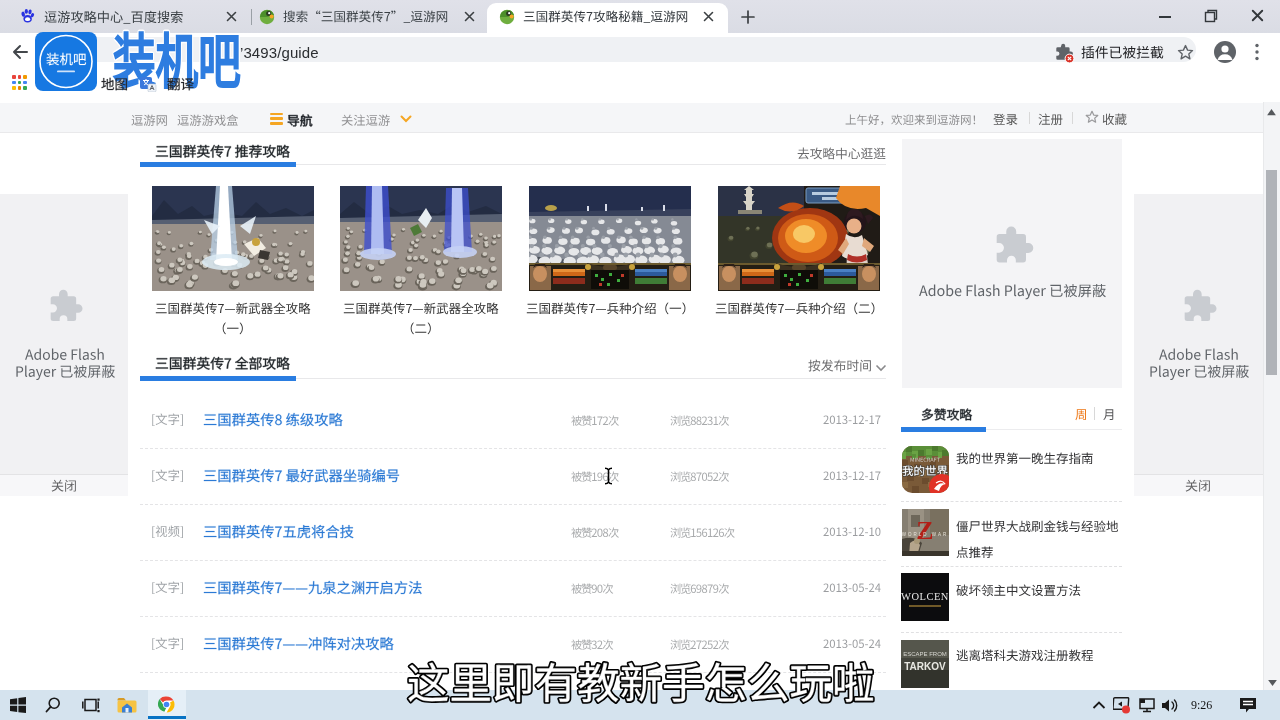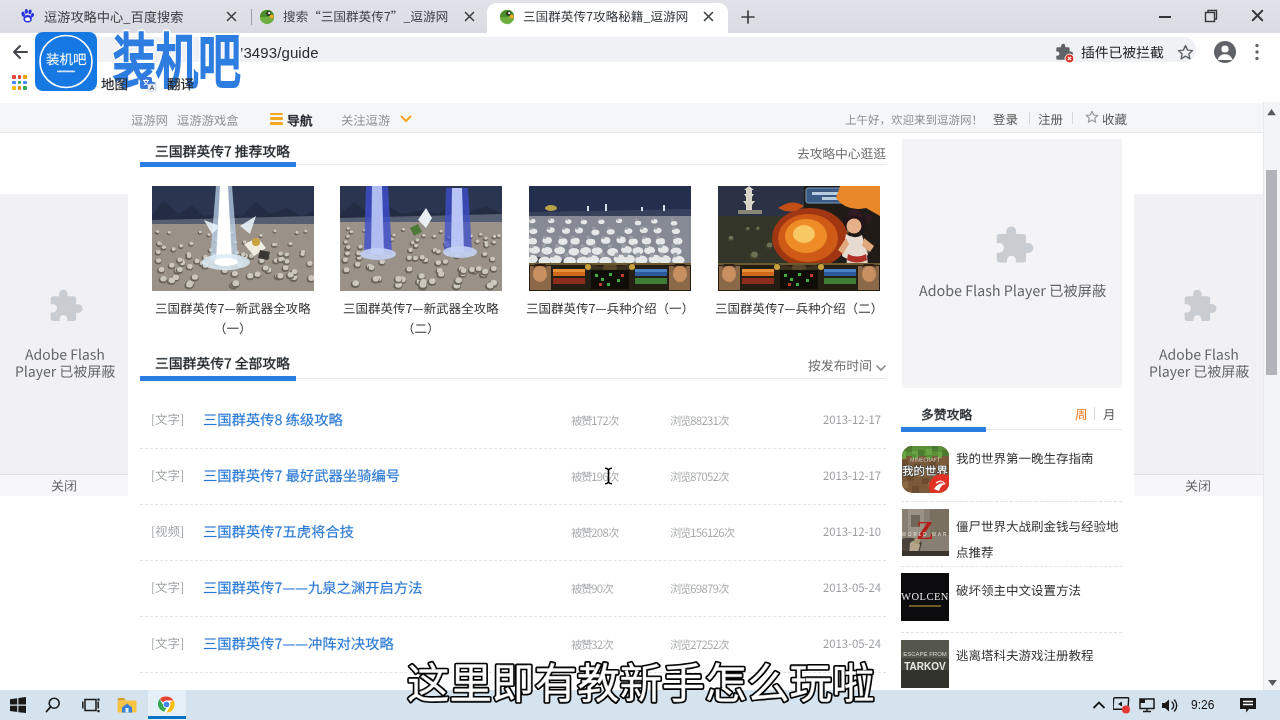--- a/index.html
+++ b/index.html
@@ -1684,21 +1684,21 @@
     </svg>
     <svg class="abs" style="left:1138px;top:698px" width="18" height="15" viewBox="0 0 18 15">
 <rect x="2" y="1" width="14" height="9.5" fill="none" stroke="#1a1a1a" stroke-width="1.5"></rect>
 <path d="M9 10.5 v2.5 M5 13.5 h8" stroke="#1a1a1a" stroke-width="1.5"></path>
 <rect x="2" y="1" width="5" height="4" fill="#1a1a1a"></rect>
     </svg>
     <svg class="abs" style="left:1161px;top:698px" width="18" height="15" viewBox="0 0 18 15">
 <path d="M1 5 h3 l4 -3.5 v12 l-4 -3.5 h-3 Z" fill="#1a1a1a"></path>
 <path d="M11 4 a4.5 4.5 0 0 1 0 7 M13.5 2 a8 8 0 0 1 0 11" stroke="#1a1a1a" stroke-width="1.4" fill="none" stroke-linecap="round"></path>
     </svg>
-    <div class="abs" style="left:1191px;top:698px;font-size:12px;color:#111;font-family:Liberation Sans, sans-serif">9:26</div>
+    <div class="abs" style="left:1191px;top:698px;font-size:12px;color:#111;font-family:Liberation Serif, serif">9:26</div>
     <svg class="abs" style="left:1239px;top:697px" width="18" height="17" viewBox="0 0 18 17">
 <path d="M1 1 h16 v11 h-7 l-3 3.5 v-3.5 h-6 Z" fill="#1a1a1a"></path>
 <path d="M4 4.5 h10 M4 7.5 h10" stroke="#fff" stroke-width="1.4"></path>
     </svg>
     <svg style="position:absolute;left:407.2px;top:654.4px;overflow:visible;" width="469" height="61">
       <g transform="translate(0,44.6) scale(0.042500,-0.042500)" fill="#000000" stroke="#000000" stroke-width="88" stroke-linejoin="round">
         <use href="#g183" x="0"></use>
         <use href="#g184" x="1000"></use>
         <use href="#g185" x="2000"></use>
         <use href="#g186" x="3000"></use>

